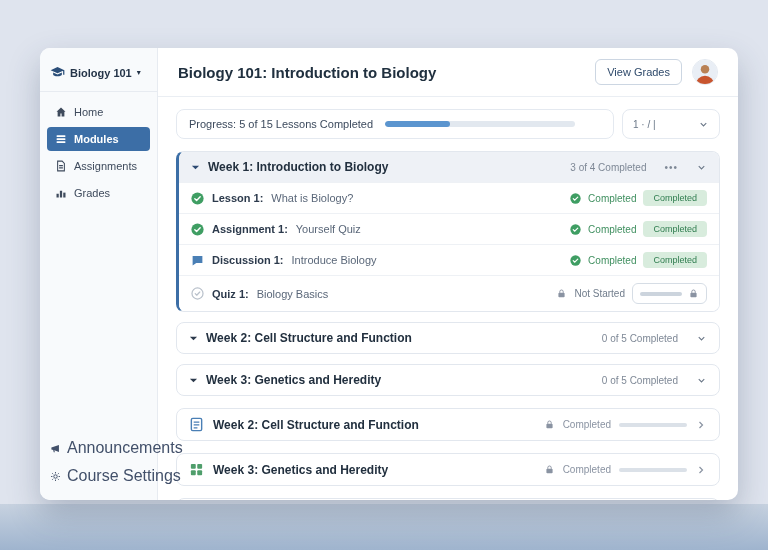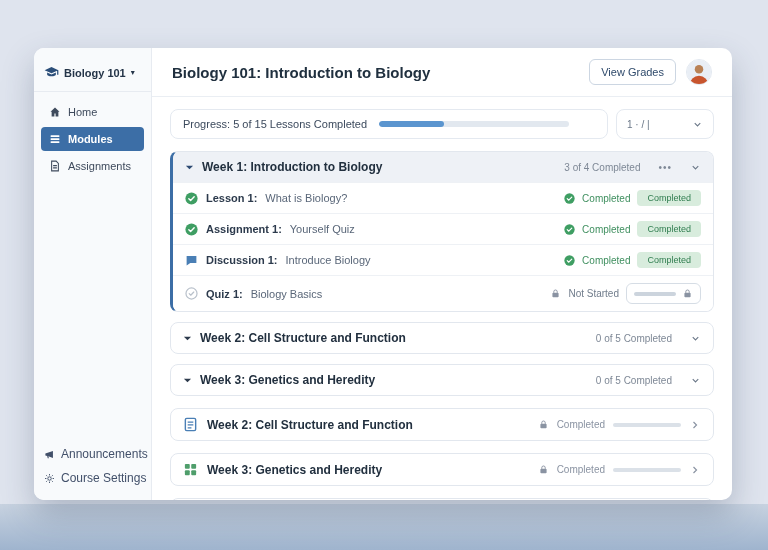--- a/index.html
+++ b/index.html
@@ -10,21 +10,21 @@
     font-family: "Liberation Sans", sans-serif;
     overflow: hidden;
   }
   .bg-bottom {
     position: absolute; left: 0; right: 0; bottom: 0; height: 46px;
     background: linear-gradient(#c7d2e0, #9fb4ce);
   }
   svg { display: block; }
 
   .window {
-    position: absolute; left: 34px; top: 48px; width: 698px; height: 452px;
+    position: absolute; left: 40px; top: 48px; width: 698px; height: 452px;
     background: #ffffff; border-radius: 10px;
     box-shadow: 0 14px 32px rgba(45,65,95,.28);
     display: flex; overflow: hidden;
   }
 
   
   .sidebar {
     width: 118px; background: #f8fafc; border-right: 1px solid #e7ebf1;
     position: relative; padding-top: 10px; flex: none;
   }
@@ -38,21 +38,21 @@
   .nav-item {
     display: flex; align-items: center; gap: 7px;
     margin: 3px 7px; padding: 6px 8px; border-radius: 4px;
     font-size: 11px; color: #3e4a5c; cursor: pointer; white-space: nowrap;
   }
   .nav-item svg { width: 12px; height: 12px; flex: none; }
   .nav-item.active { background: #3c6ea6; color: #ffffff; font-weight: bold; }
   .sidebar-footer { position: absolute; bottom: 10px; left: 0; right: 0; }
   .footer-item {
     display: flex; align-items: center; gap: 6px;
-    padding: 5px 10px; font-size: 12px; color: #42506a; cursor: pointer; white-space: nowrap;
+    padding: 5px 10px; font-size: 16px; color: #42506a; cursor: pointer; white-space: nowrap;
   }
   .footer-item svg { width: 11px; height: 11px; flex: none; }
 
   
   .main { flex: 1; display: flex; flex-direction: column; min-width: 0; }
   .main-header {
     display: flex; align-items: center;
     padding: 11px 20px; border-bottom: 1px solid #eaeef3;
   }
   .page-title { font-size: 15px; font-weight: bold; color: #20303f; }
@@ -177,20 +177,28 @@
             <rect x="2" y="11" width="12" height="2.2" rx="1"></rect>
           </svg>
         <span>Modules</span>
       </div>
       <div class="nav-item">
         <svg viewBox="0 0 16 16" fill="none" stroke="currentColor" stroke-width="1.4">
             <path d="M3.5 1.5h6l3 3v10h-9z"></path>
             <path d="M5.5 7.5h5M5.5 10.5h5"></path>
           </svg>
         <span>Assignments</span>
+      </div>
+      <div class="nav-item">
+        <svg viewBox="0 0 16 16" fill="currentColor">
+            <rect x="2" y="9" width="3" height="5"></rect>
+            <rect x="6.5" y="5" width="3" height="9"></rect>
+            <rect x="11" y="7.5" width="3" height="6.5"></rect>
+          </svg>
+        <span>Grades</span>
       </div>
     </div>
 
     <div class="sidebar-footer">
       <div class="footer-item">
         <svg viewBox="0 0 16 16" fill="currentColor">
             <path d="M2 6.6v3l2.6.5.8 3.4h1.7l-.8-3.1 6.7 2.6V3L2 6.6z"></path>
           </svg>
         <span>Announcements</span>
       </div>

